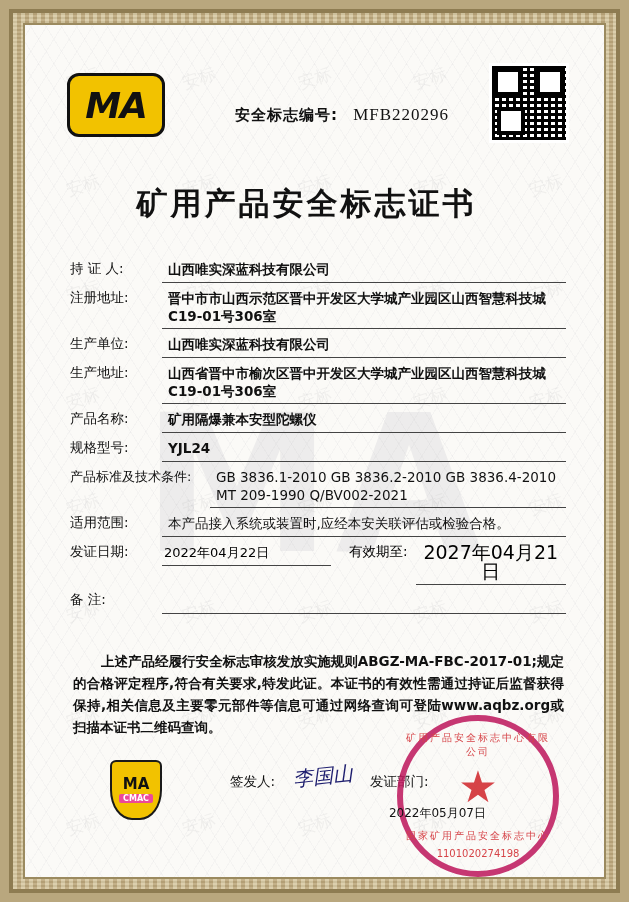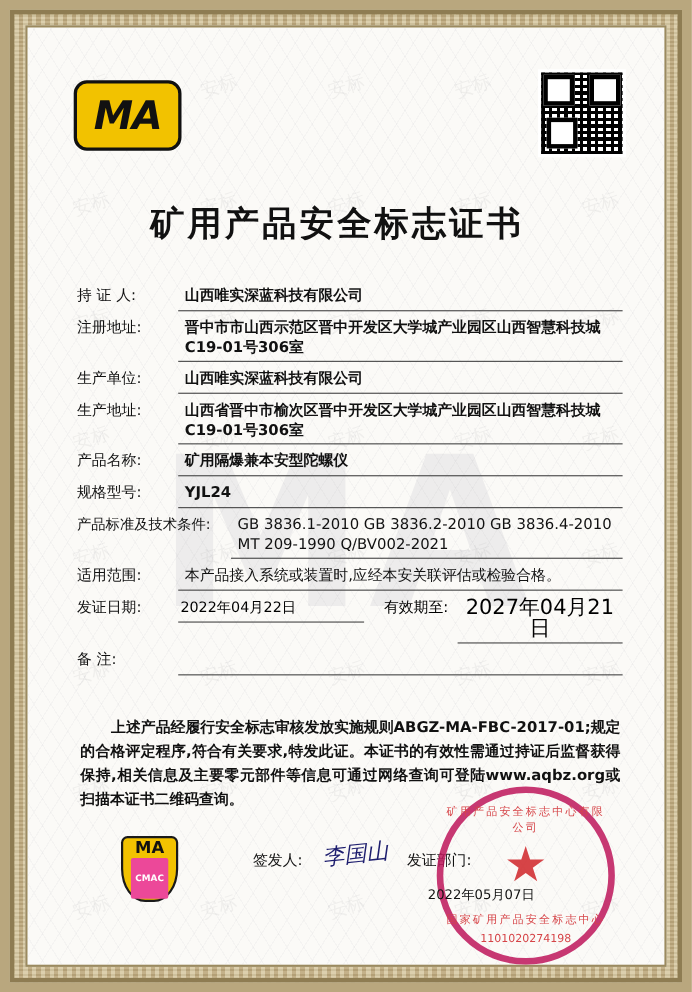--- a/index.html
+++ b/index.html
@@ -293,21 +293,21 @@
     font-weight: bold;
     color: #111;
     line-height: 14px;
     font-family: "DejaVu Sans", sans-serif;
   }
   .cmac-text {
     font-size: 8px;
     font-weight: bold;
     color: #fff;
     background: #ec4899;
-    padding: 14px 4px;
+    padding: 0 4px;
     border-radius: 2px;
     margin-top: 3px;
     font-family: "DejaVu Sans", sans-serif;
   }
   .signer {
     position: absolute;
     left: 205px;
     top: 748px;
     font-size: 13.5px;
     font-family: "DejaVu Sans", sans-serif;
@@ -441,20 +441,24 @@
         <span>安标</span>
       </div>
     <div class="big-watermark">MA</div>
 
     <div class="content">
 
       <div class="ma-logo">
         <span class="ma-text">MA</span>
       </div>
 
+      <div class="serial-line">
+        <span class="serial-label">安全标志编号:</span>
+        <span class="serial-value">MFB220296</span>
+      </div>
 
       <div class="qr">
         <div class="qr-inner">
           <div class="qr-bl"></div>
         </div>
       </div>
 
       <div class="title">矿用产品安全标志证书</div>
 
       <div class="fields">

